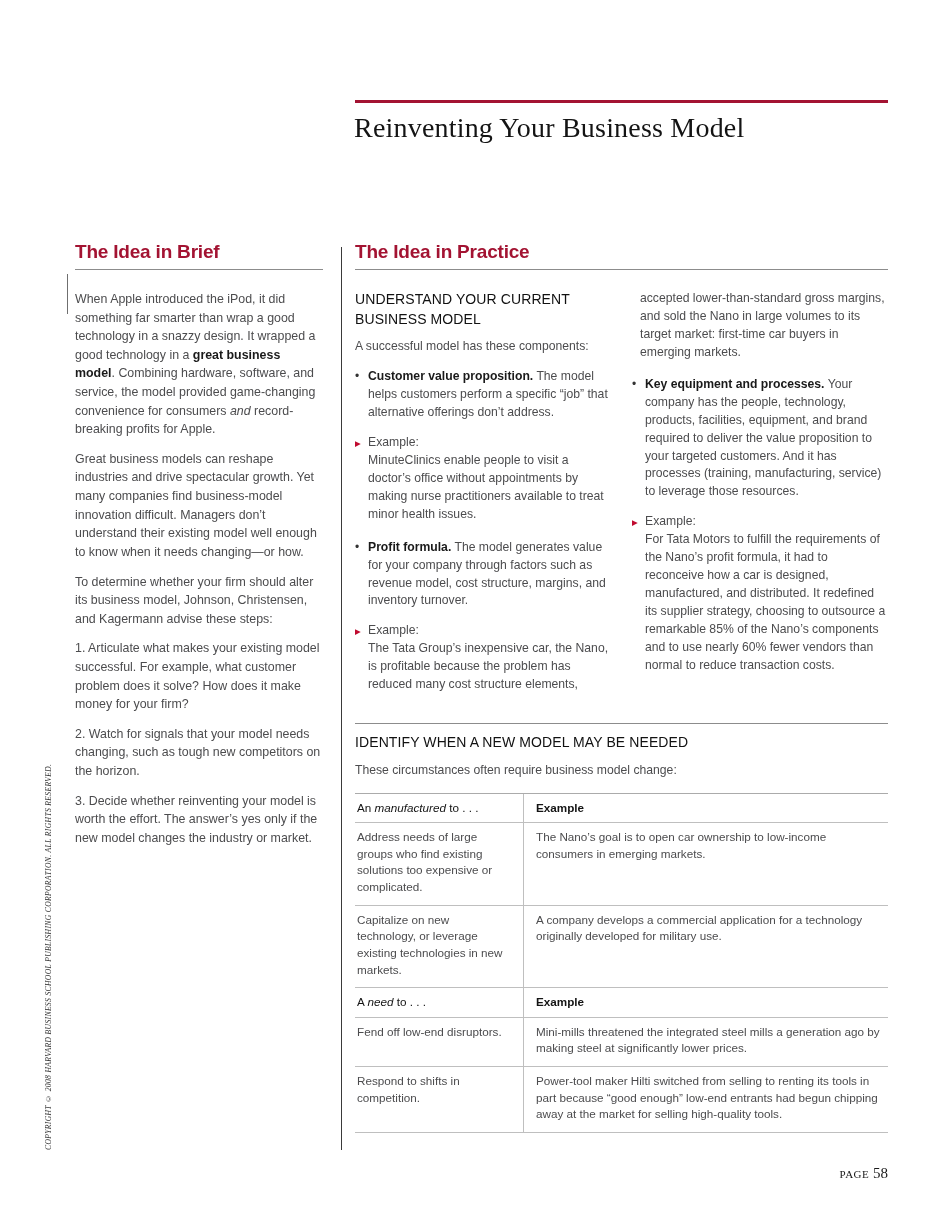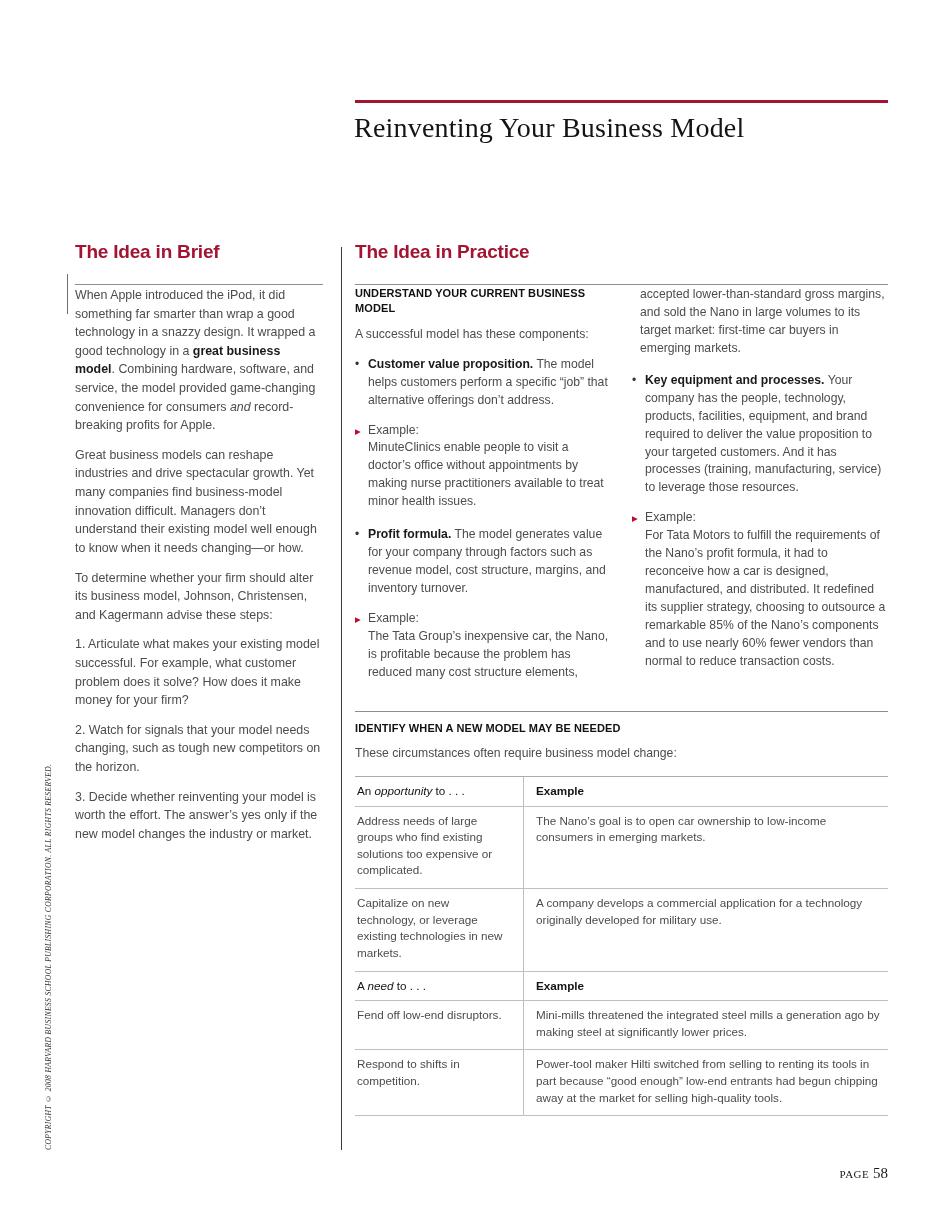--- a/index.html
+++ b/index.html
@@ -25,28 +25,28 @@
   
   .copyright{position:absolute;left:44px;top:740px;height:410px;width:14px;
     writing-mode:vertical-rl;transform:rotate(180deg);
     font-family:"Liberation Serif","DejaVu Serif",serif;font-style:italic;
     font-size:7.6px;letter-spacing:.35px;color:#333;white-space:nowrap;}
 
   
   .brief-col{position:absolute;left:75px;top:241px;width:248px;}
   .practice-col{position:absolute;left:355px;top:241px;width:533px;}
   .col-heading{font-size:19px;font-weight:700;color:var(--accent);letter-spacing:-.2px;
-    padding-bottom:21px;border-bottom:1px solid var(--heading-rule);margin-bottom:1px;}
+    padding-bottom:6px;border-bottom:1px solid var(--heading-rule);margin-bottom:20px;}
 
   .brief-body{font-size:12.4px;line-height:1.5;color:var(--body-gray);}
   .brief-body p{margin:0 0 11px 0;}
 
   .cols{display:flex;gap:22px;margin-top:1px;}
   .col{width:255px;font-size:12.2px;line-height:1.47;color:var(--body-gray);}
-  .sec-h{font-size:11px;font-weight:700;color:#111;line-height:1.4;letter-spacing:.1px;margin-bottom:9px;}
+  .sec-h{font-size:14px;font-weight:400;color:#111;line-height:1.4;letter-spacing:.1px;margin-bottom:9px;}
   .intro{margin:0 0 12px 0;}
   .cont{margin:0 0 14px 8px;}
   .bullet{display:flex;margin:0 0 12px 0;}
   .dot{width:13px;flex:0 0 13px;color:#333;font-size:12px;}
   .bt{flex:1;}
   .example{display:flex;margin:0 0 15px 0;}
   .tri{width:13px;flex:0 0 13px;color:var(--arrow);font-size:7.5px;padding-top:4px;}
   .exb{flex:1;}
   .b{font-weight:700;color:#1a1a1a;}
   .i{font-style:italic;}
@@ -136,21 +136,21 @@
             </div>
           </div>
         </div>
     </div>
 
     <div class="identify">
       <div class="sec-h">IDENTIFY WHEN A NEW MODEL MAY BE NEEDED</div>
       <p class="intro">These circumstances often require business model change:</p>
       <div class="table">
           <div class="trow thead">
-            <div class="c1"><span>An </span><span class="i">opportunity</span><span> to . . .</span></div>
+            <div class="c1"><span>An </span><span class="i">manufactured</span><span> to . . .</span></div>
             <div class="c2">Example</div>
           </div>
           <div class="trow">
             <div class="c1"><span>Address needs of large groups who find existing solutions too expensive or complicated.</span></div>
             <div class="c2">The Nano’s goal is to open car ownership to low-income consumers in emerging markets.</div>
           </div>
           <div class="trow">
             <div class="c1"><span>Capitalize on new technology, or leverage existing technologies in new markets.</span></div>
             <div class="c2">A company develops a commercial application for a technology originally developed for military use.</div>
           </div>

